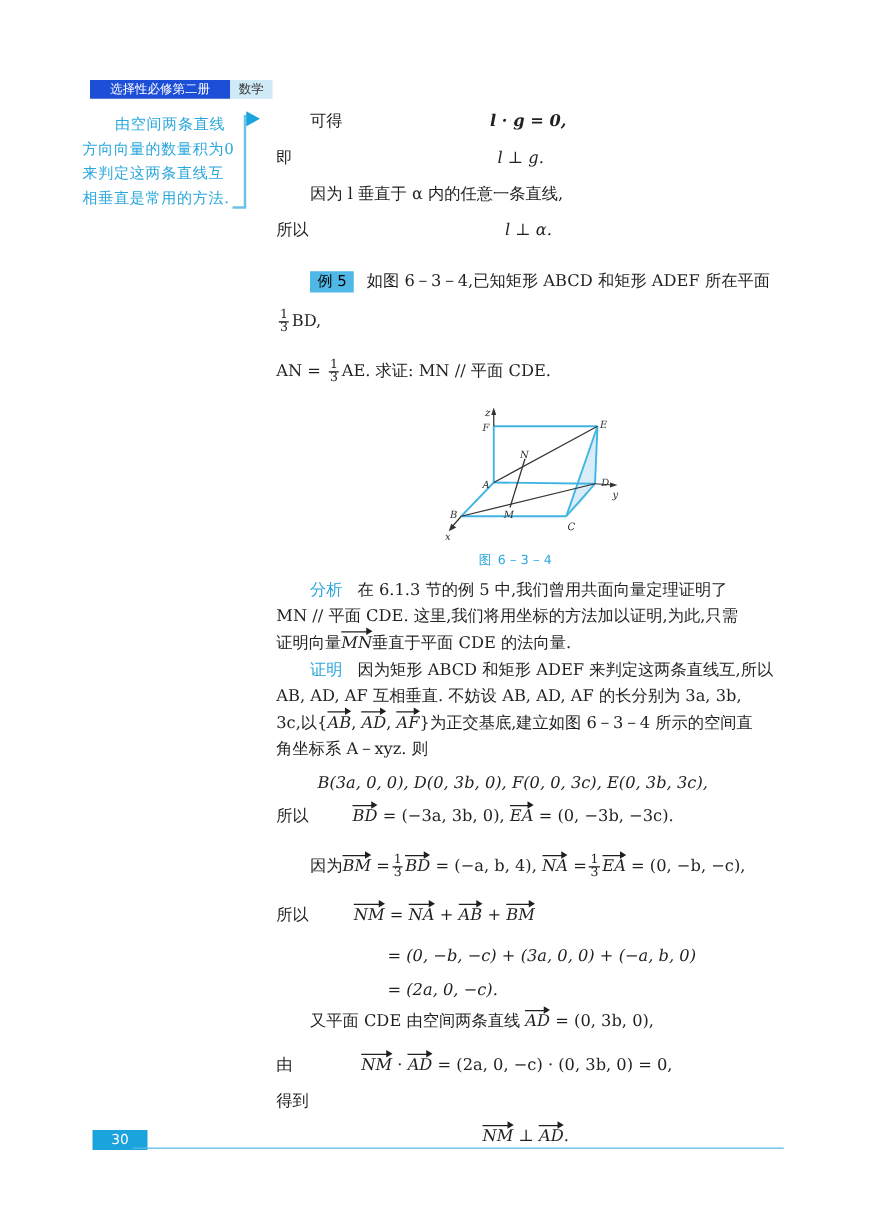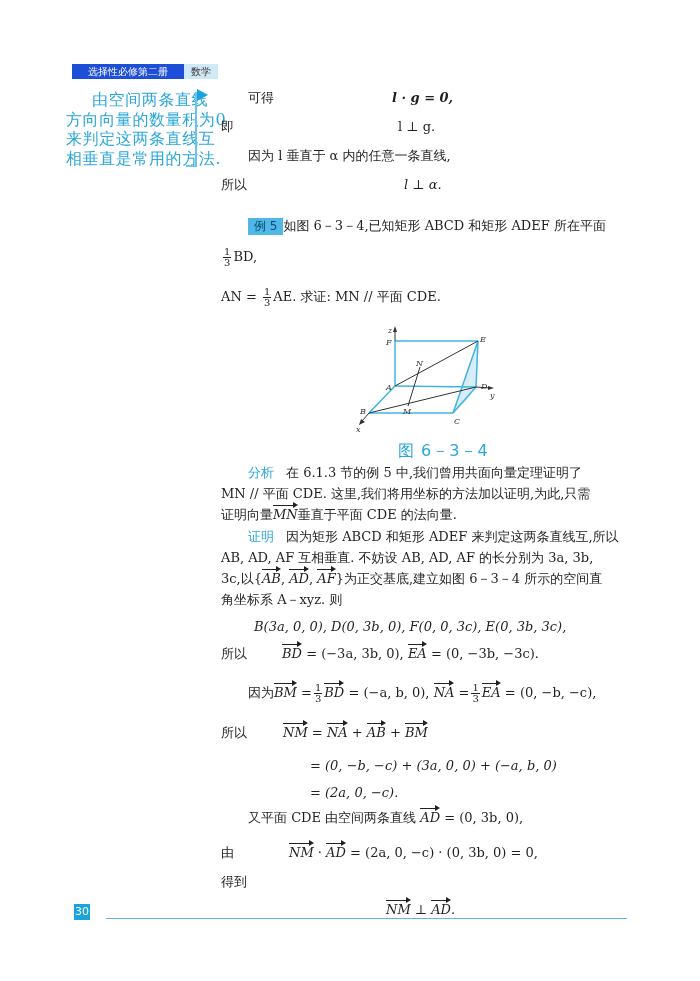--- a/index.html
+++ b/index.html
@@ -3,37 +3,37 @@
 <meta charset="utf-8">
 <style>
   html, body { margin:0; padding:0; background:#ffffff; }
   body { width:700px; height:981px; position:relative; overflow:hidden;
          font-family:"DejaVu Serif", "Liberation Serif", serif; color:#231f20; }
   .abs { position:absolute; }
   .hdr-left { left:72px; top:64px; width:112px; height:15px; background:#1d4ed8; color:#fff;
               font-family:Liberation Serif, serif; font-size:10px; line-height:15px; text-align:center; }
   .hdr-right { left:184px; top:64px; width:34px; height:15px; background:#cfe9f6; color:#3a3a3a;
                font-family:"DejaVu Sans","Liberation Sans",sans-serif; font-size:10px; line-height:15px; text-align:center; }
-  .side-note { left:66px; top:90px; width:124px; color:#2aa7dc; font-size:16px; line-height:19.5px; text-align:justify; }
+  .side-note { left:66px; top:90px; width:124px; color:#2aa7dc; font-size:12px; line-height:19.5px; text-align:justify; }
   .side-note .ln { display:block; white-space:nowrap; letter-spacing:0.6px; }
   .bracket { left:195px; top:92px; width:2px; height:74px; background:#6cc3ea; }
   .bracket-foot { left:186px; top:165px; width:11px; height:2px; background:#6cc3ea; }
   .flag { left:197px; top:89px; width:0; height:0; border-top:6px solid transparent; border-bottom:6px solid transparent; border-left:11px solid #1ba3dd; }
   .t { font-size:13px; line-height:20px; white-space:nowrap; }
   .blue { color:#2aa7dc; font-family:"DejaVu Sans","Liberation Sans",sans-serif; }
-  .ex-badge { display:inline-block; background:#4fb8e6; color:#0c4a6e; font-family:"DejaVu Sans","Liberation Sans",sans-serif;
-              font-size:12px; line-height:17px; padding:0 6px; }
+  .ex-badge { display:inline-block; background:#4fb8e6; color:#000000; font-family:"DejaVu Sans","Liberation Sans",sans-serif;
+              font-size:12px; line-height:17px; padding:0 6px; margin-right:10px; }
   .frac { display:inline-block; vertical-align:middle; text-align:center; font-size:10px; line-height:10px; margin:0 2px; }
   .frac span { display:block; }
   .frac .num { border-bottom:1px solid #231f20; padding:0 1px; }
   .vec { display:inline-block; position:relative; font-style:italic; }
   .vec::before { content:""; position:absolute; left:0; right:2px; top:0px; border-top:1px solid #231f20; }
   .vec::after { content:""; position:absolute; right:0; top:-3px; width:0; height:0; border-top:3px solid transparent; border-bottom:3px solid transparent; border-left:5px solid #231f20; }
-  .caption { left:398px; top:441px; color:#2aa7dc; font-size:16px; font-family:"DejaVu Sans","Liberation Sans",sans-serif; letter-spacing:1px; }
-  .page-num { left:74px; top:904px; width:16px; height:16px; background:#1ba3dd; color:#fff; font-size:11px; line-height:16px;
+  .caption { left:383px; top:441px; color:#2aa7dc; font-size:10px; font-family:"DejaVu Sans","Liberation Sans",sans-serif; letter-spacing:1px; }
+  .page-num { left:74px; top:904px; width:44px; height:16px; background:#1ba3dd; color:#fff; font-size:11px; line-height:16px;
               text-align:center; font-family:"DejaVu Sans","Liberation Sans",sans-serif; }
   .footer-line { left:106px; top:918px; width:521px; height:1px; background:#5ab9e4; }
 </style>
 </head>
 <body>
 
 <div class="abs hdr-left">选择性必修第二册</div>
 <div class="abs hdr-right">数学</div>
 
 <div class="abs side-note">
@@ -42,21 +42,21 @@
   <span class="ln">来判定这两条直线互</span>
   <span class="ln">相垂直是常用的方法.</span>
 </div>
 <div class="abs bracket"></div>
 <div class="abs bracket-foot"></div>
 <div class="abs flag"></div>
 
 <div class="abs t" style="left:248px;top:88px">可得</div>
 <div class="abs t" style="left:392px;top:88px;font-weight:bold;font-style:italic">l · g = 0,</div>
 <div class="abs t" style="left:221px;top:117px">即</div>
-<div class="abs t" style="left:398px;top:117px;">l ⊥ g.</div>
+<div class="abs t" style="left:398px;top:117px;font-style:italic">l ⊥ g.</div>
 <div class="abs t" style="left:248px;top:146px">因为 l 垂直于 α 内的任意一条直线,</div>
 <div class="abs t" style="left:221px;top:175px">所以</div>
 <div class="abs t" style="left:404px;top:175px;font-style:italic">l ⊥ α.</div>
 
 <div class="abs t" style="left:248px;top:216px">
   <span class="ex-badge">例 5</span><span>如图 6－3－4,已知矩形 ABCD 和矩形 ADEF 所在平面</span>
 </div>
 <div class="abs t" style="left:221px;top:247px">
   <span class="frac"><span class="num">1</span><span>3</span></span><span>BD,</span>
 </div>
@@ -127,21 +127,21 @@
 <div class="abs t" style="left:221px;top:590px">角坐标系 A－xyz. 则</div>
 
 <div class="abs t" style="left:254px;top:617px;font-style:italic">B(3a, 0, 0), D(0, 3b, 0), F(0, 0, 3c), E(0, 3b, 3c),</div>
 
 <div class="abs t" style="left:221px;top:644px">所以</div>
 <div class="abs t" style="left:282px;top:644px">
   <span class="vec">BD</span> <span>= (−3a, 3b, 0),</span> <span class="vec">EA</span> <span>= (0, −3b, −3c).</span>
 </div>
 
 <div class="abs t" style="left:248px;top:683px">
-  <span>因为</span><span class="vec">BM</span> <span>=</span><span class="frac"><span class="num">1</span><span>3</span></span><span class="vec">BD</span> <span>= (−a, b, 0),</span> <span class="vec">NA</span> <span>=</span><span class="frac"><span class="num">1</span><span>3</span></span><span class="vec">EA</span> <span>= (0, −b, −c),</span>
+  <span>因为</span><span class="vec">BM</span> <span>=</span><span class="frac"><span class="num">1</span><span>3</span></span><span class="vec">BD</span> <span>= (−a, b, 4),</span> <span class="vec">NA</span> <span>=</span><span class="frac"><span class="num">1</span><span>3</span></span><span class="vec">EA</span> <span>= (0, −b, −c),</span>
 </div>
 
 <div class="abs t" style="left:221px;top:723px">所以</div>
 <div class="abs t" style="left:283px;top:723px">
   <span class="vec">NM</span> <span>=</span> <span class="vec">NA</span> <span>+</span> <span class="vec">AB</span> <span>+</span> <span class="vec">BM</span>
 </div>
 
 <div class="abs t" style="left:310px;top:756px;font-style:italic">= (0, −b, −c) + (3a, 0, 0) + (−a, b, 0)</div>
 <div class="abs t" style="left:310px;top:783px;font-style:italic">= (2a, 0, −c).</div>
 

